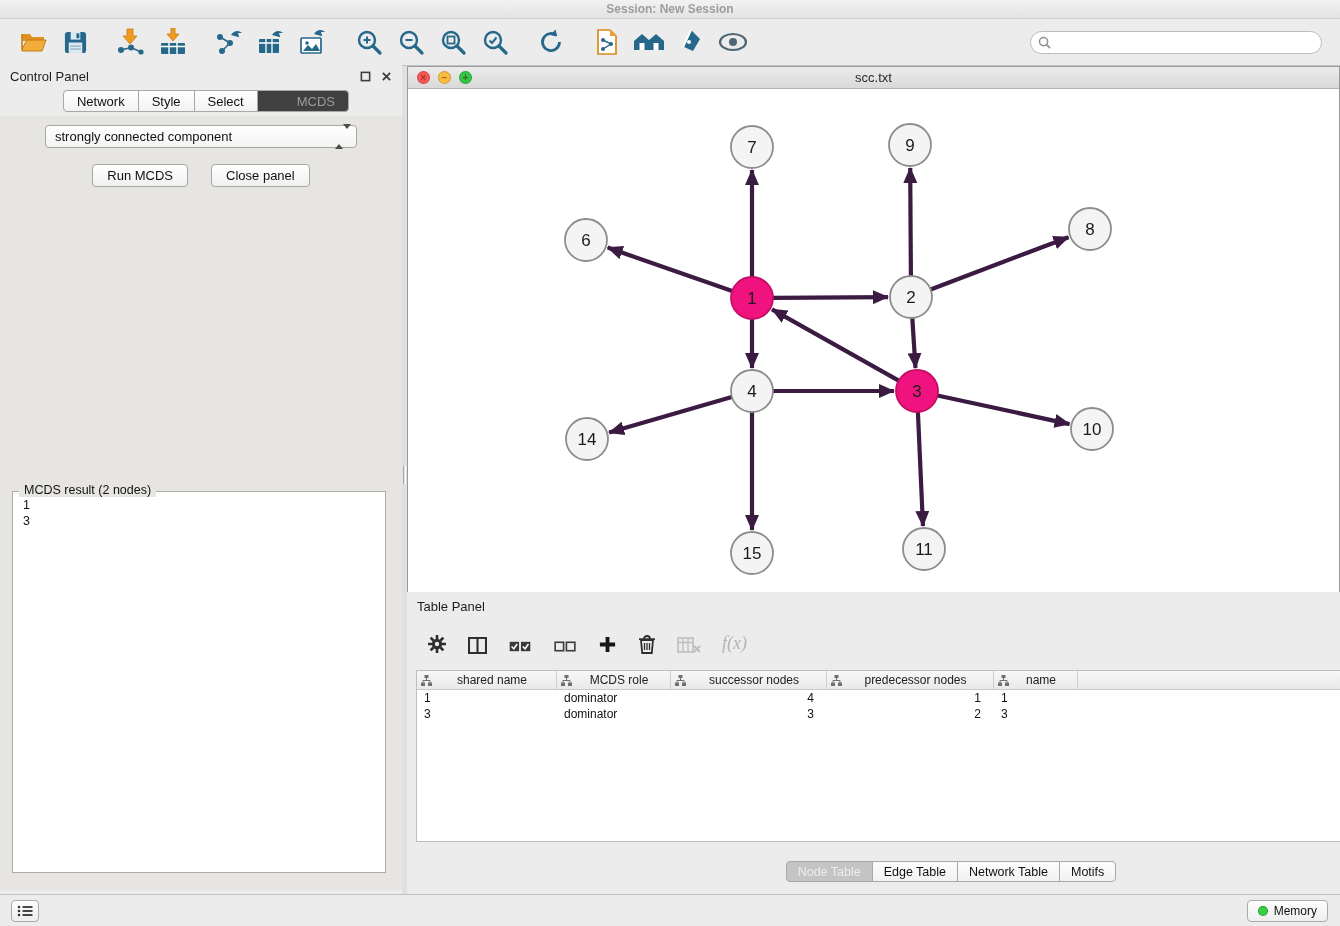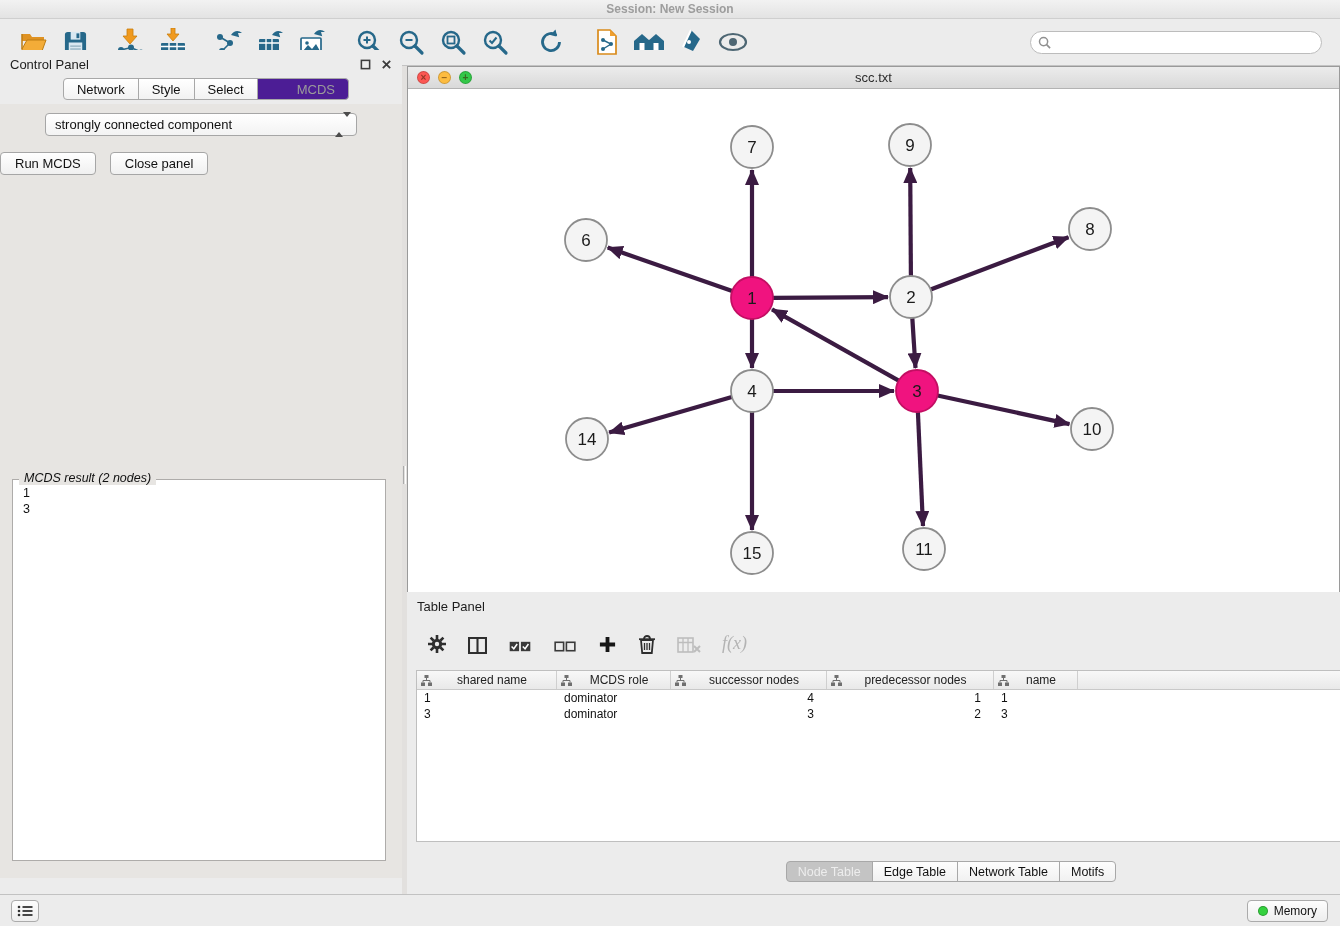--- a/index.html
+++ b/index.html
@@ -17,48 +17,48 @@
     background: #ececec; border-bottom: 1px solid #c3c3c3;
     display: flex; align-items: center; padding: 0 12px; }
   .tbtn { background: none; border: none; width: 42px; height: 38px;
     display: flex; align-items: center; justify-content: center; }
   .gap { margin-left: 14px; }
   .search { margin-left: auto; margin-right: 6px; width: 292px; height: 23px; background: #fff;
     border: 1px solid #bcbcbc; border-radius: 12px; display: flex; align-items: center; padding: 0 7px; }
   .search input { border: none; outline: none; flex: 1; font-size: 12px; background: transparent; margin-left: 5px; }
 
   
-  .control-panel { position: absolute; left: 0; top: 50px; width: 402px; height: 828px; background: #ececec; }
+  .control-panel { position: absolute; left: 0; top: 62px; width: 402px; height: 828px; background: #ececec; }
   .panel-header { height: 28px; display: flex; align-items: center; padding: 0 10px; }
   .panel-title { font-size: 13px; color: #1d1d1d; flex: 1; }
   .ph-icons { display: flex; gap: 10px; align-items: center; }
   .ph-icons svg { display: block; }
   .cp-tabs { display: flex; justify-content: center; height: 26px; }
   .cp-tab { font-size: 13px; padding: 2px 13px; background: linear-gradient(#ffffff, #f2f2f2);
     border: 1px solid #a8a8a8; margin-left: -1px; color: #111; height: 22px; }
   .cp-tab:first-child { border-radius: 4px 0 0 4px; margin-left: 10px; }
   .cp-tab:last-child { border-radius: 0 4px 4px 0; }
-  .cp-tab.active { background: #4c1d95; color: #9b9b9b; padding-left: 39px; }
+  .cp-tab.active { background: #404040; color: #9b9b9b; padding-left: 39px; }
   .cp-body { position: absolute; top: 54px; bottom: 0; left: 0; right: 0; background: #e7e5e2; }
   .opt-label { text-align: center; font-size: 13px; margin-top: 24px; }
   .criterion-select { width: 312px; height: 23px; margin: 9px auto 16px; position: relative;
     background: linear-gradient(#ffffff, #f3f3f3); border: 1px solid #a6a6a6; border-radius: 4px;
     font-size: 13px; display: flex; align-items: center; padding-left: 9px; }
   .select-arrows { position: absolute; right: 5px; top: 3px; }
   .select-arrows .up { width: 0; height: 0; border-left: 4px solid transparent; border-right: 4px solid transparent;
     border-bottom: 5px solid #4c4c4c; margin-bottom: 3px; }
   .select-arrows .down { width: 0; height: 0; border-left: 4px solid transparent; border-right: 4px solid transparent;
     border-top: 5px solid #4c4c4c; }
-  .cp-buttons { display: flex; gap: 14px; margin-top: 12px; }
+  .cp-buttons { display: flex; justify-content: center; gap: 23px; margin-top: 12px; }
   .push-btn { font-size: 13px; padding: 3px 14px; border: 1px solid #a6a6a6; border-radius: 4px;
     background: linear-gradient(#ffffff, #f0f0f0); color: #111; }
   .result-box { position: absolute; left: 12px; right: 16px; top: 429px; height: 382px;
     border: 1px solid #aeacaa; background: #fff; }
   .result-legend { position: absolute; top: -9px; left: 6px; background: #e7e5e2; padding: 0 5px;
-    font-size: 12.5px; color: #111; font-style: italic; }
+    font-size: 12.5px; color: #111; }
   .result-list { position: absolute; inset: 5px 2px 2px 2px; overflow: hidden; }
   .result-item { font-size: 12.5px; padding: 1px 0 1px 8px; }
 
   
   .v-splitter { position: absolute; left: 402px; top: 66px; width: 5px; height: 828px; background: #e2e0de; }
   .v-grip { position: absolute; left: 1px; top: 400px; width: 3px; height: 18px;
     border-left: 1px solid #aaa; border-right: 1px solid #fff; }
 
   
   .network-panel { position: absolute; left: 407px; top: 66px; width: 933px; height: 528px;

